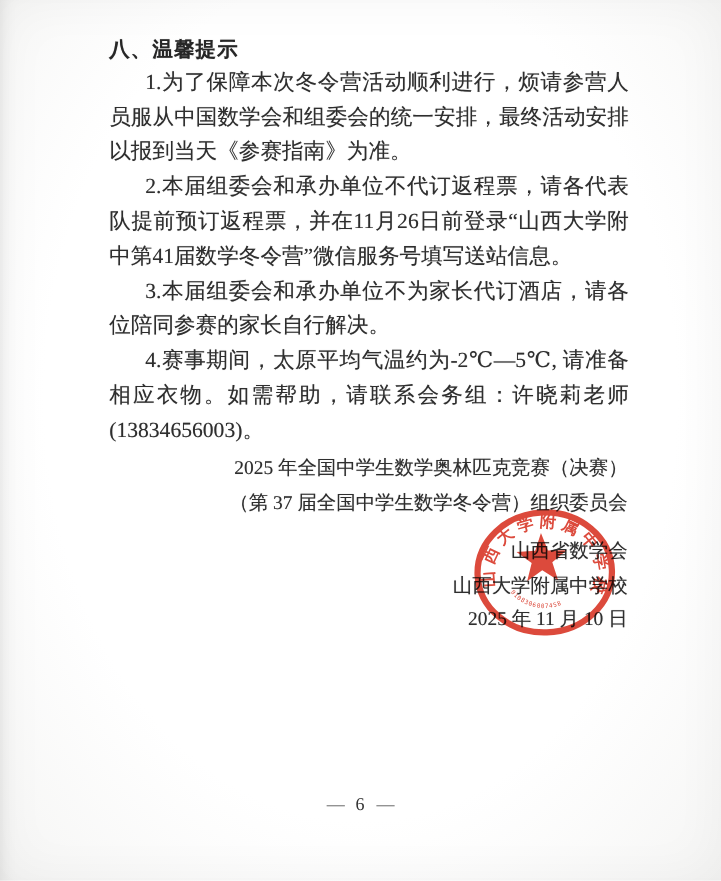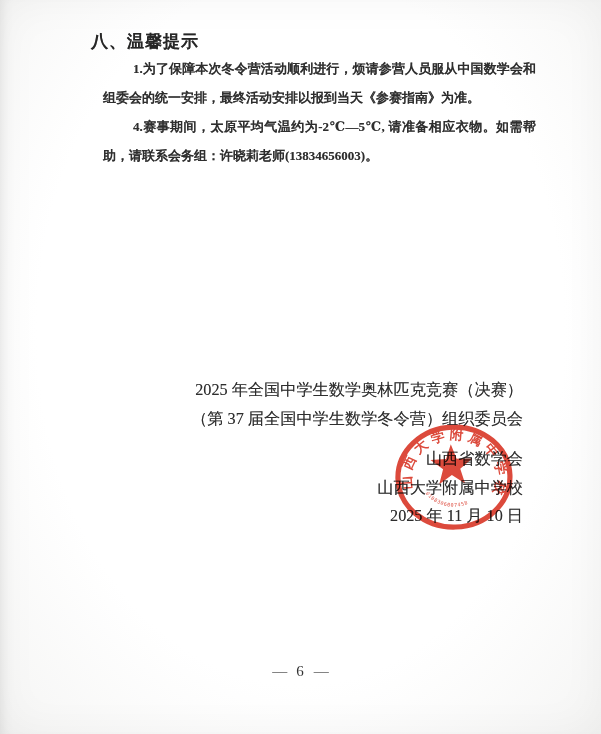--- a/index.html
+++ b/index.html
@@ -16,26 +16,25 @@
     overflow: hidden;
     color: #2d2d2d;
   }
   .heading {
     position: absolute; left: 91px; top: 30px;
     font-size: 17px; font-weight: 700; color: #262626;
     letter-spacing: 1px;
     text-shadow: 0 0 0.6px rgba(40,40,40,0.55);
   }
   .body-text {
-    position: absolute; left: 103px; top: 54px; width: 433px;
-    font-size: 13px; line-height: 29px;
+    position: absolute; left: 91px; top: 54px; width: 433px;
+    font-size: 18px; line-height: 29px;
     text-align: justify; text-justify: inter-ideograph;
     color: #2e2e2e;
     text-shadow: 0 0 0.6px rgba(46,46,46,0.45);
-    font-weight: bold;
   }
   .body-text p { text-indent: 30px; margin: 0; }
   .closing {
     position: absolute; right: 78px; top: 376px;
     text-align: right;
     font-size: 16.2px; color: #2e2e2e;
     text-shadow: 0 0 0.6px rgba(46,46,46,0.45);
   }
   .closing .committee-lines div { line-height: 28.5px; }
   .closing .signer-lines { margin-top: 12px; }
@@ -66,20 +65,22 @@
 </style>
 </head>
 <body>
 
 <div class="page">
 
   <div class="heading">八、温馨提示</div>
 
   <div class="body-text">
     <p>1.为了保障本次冬令营活动顺利进行，烦请参营人员服从中国数学会和组委会的统一安排，最终活动安排以报到当天《参赛指南》为准。</p>
+    <p>2.本届组委会和承办单位不代订返程票，请各代表队提前预订返程票，并在11月26日前登录“山西大学附中第41届数学冬令营”微信服务号填写送站信息。</p>
+    <p>3.本届组委会和承办单位不为家长代订酒店，请各位陪同参赛的家长自行解决。</p>
     <p>4.赛事期间，太原平均气温约为-2℃—5℃, 请准备相应衣物。如需帮助，请联系会务组：许晓莉老师(13834656003)。</p>
   </div>
 
   <div class="closing">
     <div class="committee-lines">
       <div>2025 年全国中学生数学奥林匹克竞赛（决赛）</div>
       <div>（第 37 届全国中学生数学冬令营）组织委员会</div>
     </div>
     <div class="signer-lines">
       <div>山西省数学会</div>

